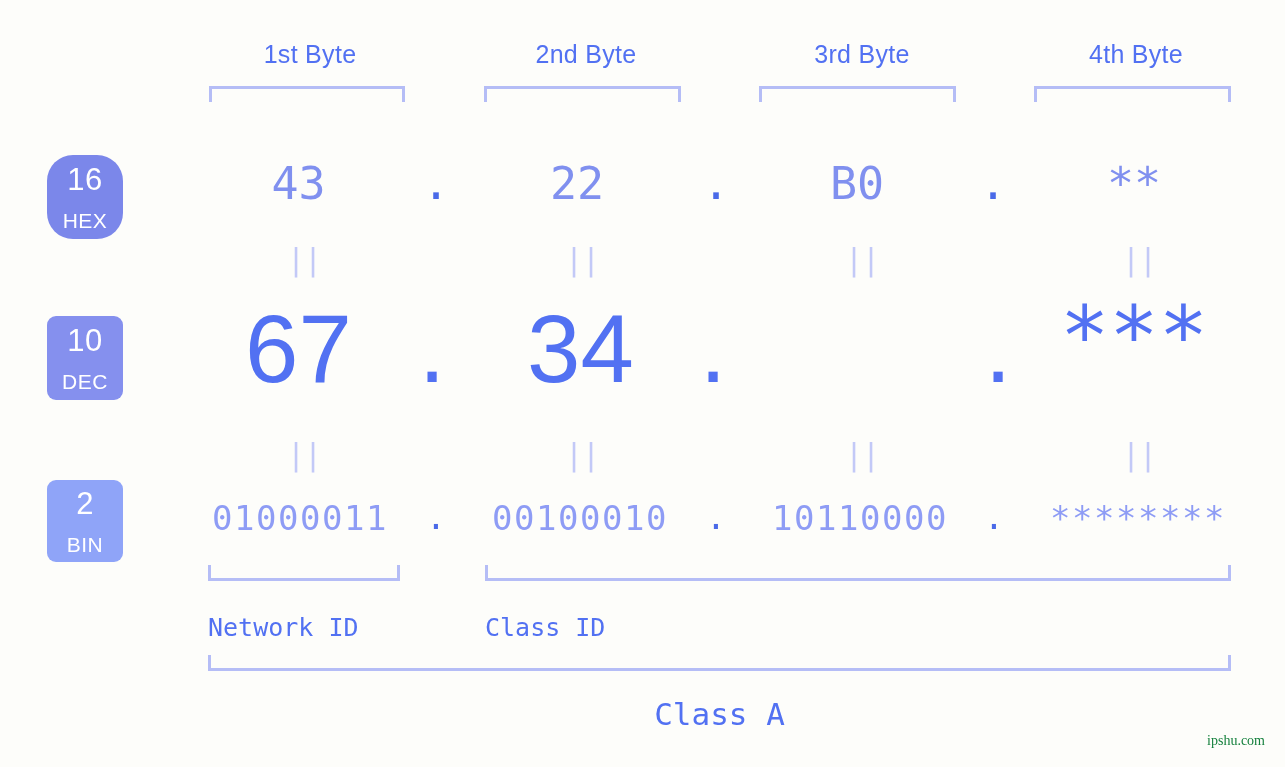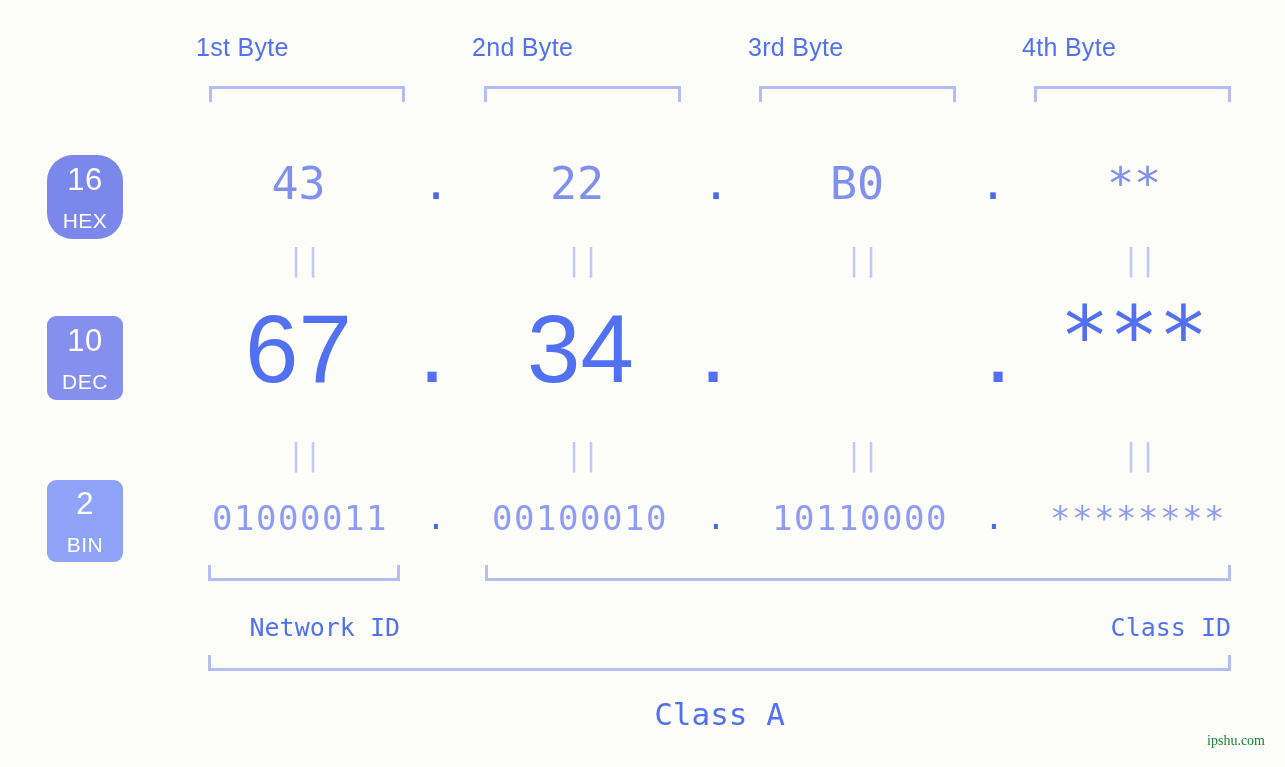--- a/index.html
+++ b/index.html
@@ -15,22 +15,22 @@
   #stage {
     position: relative;
     width: 1285px;
     height: 767px;
     background: #fdfdfa;
   }
 
   
   .byte-label {
     position: absolute;
-    top: 33px;
-    text-align: left;
+    top: 40px;
+    text-align: center;
     font-family: "Liberation Sans", sans-serif;
     font-size: 25px;
     color: #5271f2;
     letter-spacing: 0.3px;
     white-space: nowrap;
   }
 
   
   
   .bracket-down {
@@ -160,21 +160,21 @@
     text-align: center;
     font-family: "DejaVu Sans Mono", monospace;
     font-size: 33px;
     color: #4a6ae8;
     white-space: nowrap;
   }
 
   
   .id-label {
     position: absolute;
-    text-align: right;
+    text-align: left;
     font-family: "DejaVu Sans Mono", monospace;
     font-size: 25px;
     color: #5271f2;
     white-space: nowrap;
   }
   .class-label {
     position: absolute;
     text-align: center;
     font-family: "DejaVu Sans Mono", monospace;
     font-size: 31px;

